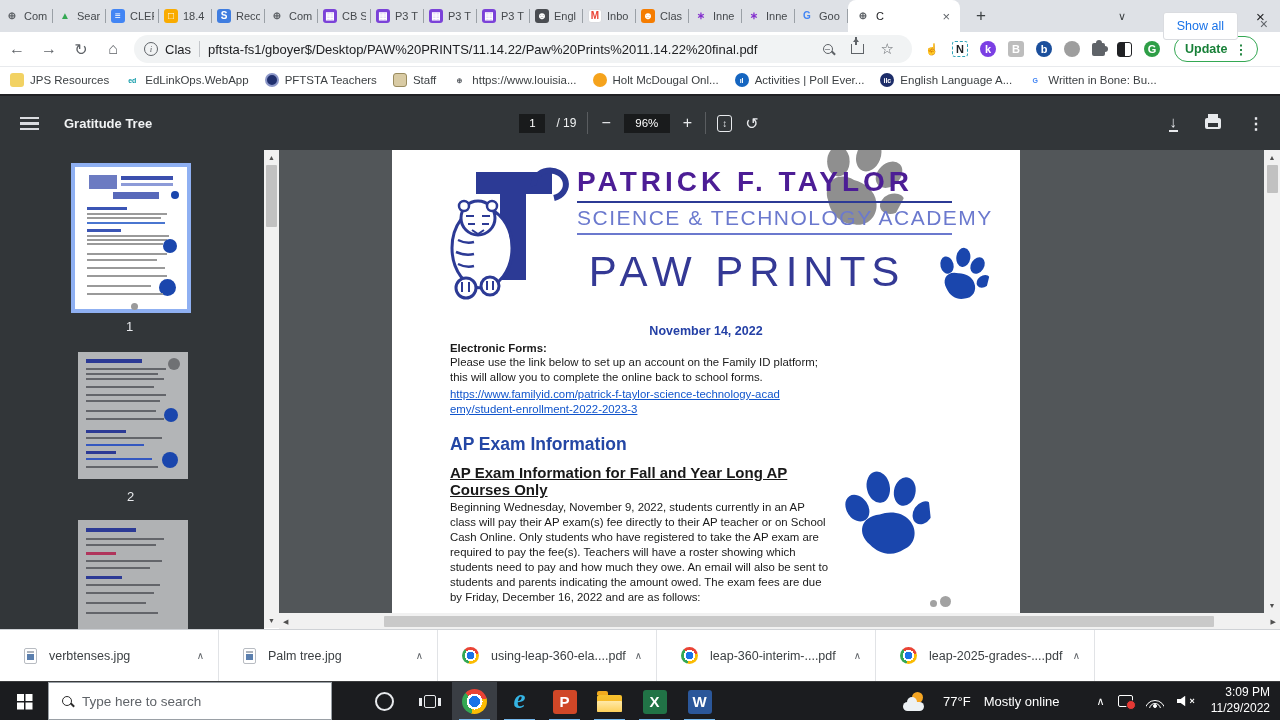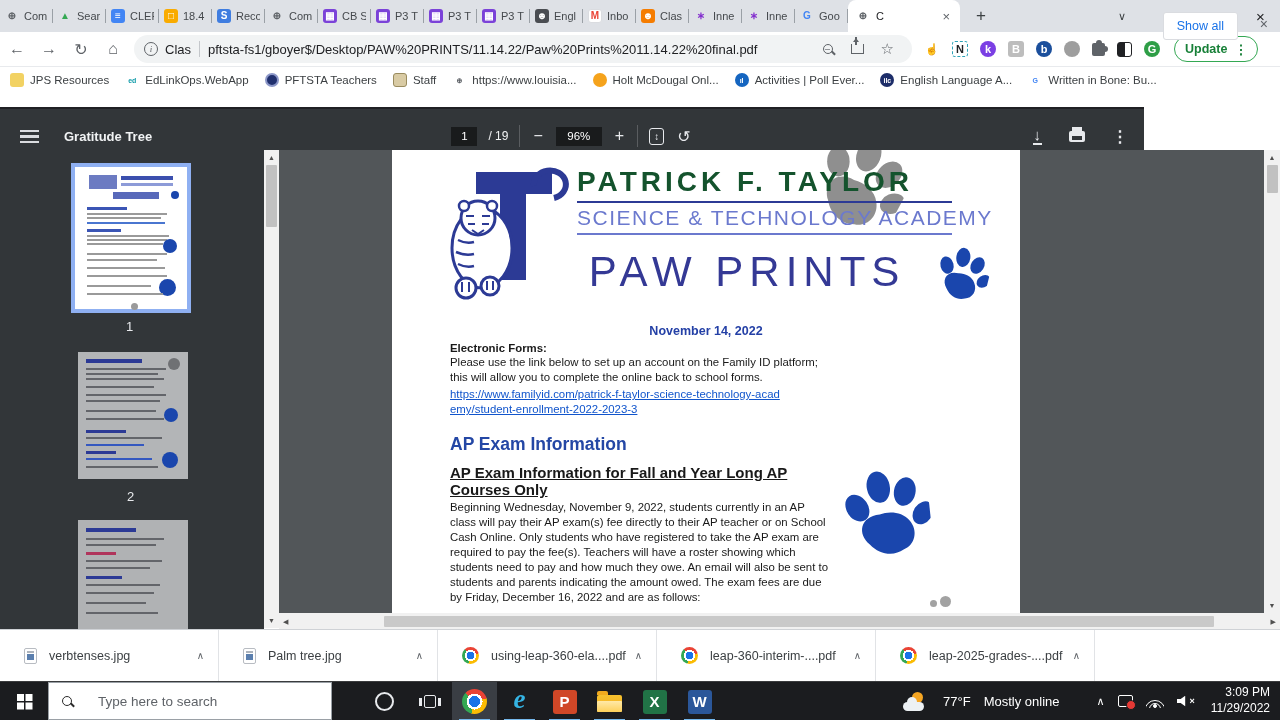--- a/index.html
+++ b/index.html
@@ -40,21 +40,21 @@
   .ic-puzzle::after{content:"";position:absolute;right:-3px;top:3.5px;width:6px;height:6px;border-radius:50%;background:#5f6368;}
   .ic-halfsq{width:15px;height:15px;border-radius:3px;border:1px solid #202124;background:linear-gradient(90deg,#202124 0 50%,#fff 50% 100%);}
   .updatebtn{margin-left:14px;height:26px;border:1px solid #34a853;border-radius:14px;display:flex;align-items:center;gap:7px;padding:0 10px;color:#188038;font-size:12.5px;font-weight:bold;background:#fff;}
   .updatebtn .dots{font-size:13px;color:#188038;}
   
   .bmbar{position:absolute;left:0;top:66px;width:1280px;height:28px;background:#fff;display:flex;align-items:center;padding-left:10px;box-shadow:0 1px 0 #e8eaed inset;}
   .bm{display:flex;align-items:center;margin-right:16px;}
   .bm .fav{width:14px;height:14px;font-size:7px;}
   .bm .lbl{font-size:11.5px;color:#3c4043;margin-left:6px;white-space:nowrap;}
   
-  .pdfbar{position:absolute;left:0;top:94px;width:1144px;height:56px;background:#323639;border-top:2px solid #202124;margin-top:13px;}
+  .pdfbar{position:absolute;left:0;top:94px;width:1280px;height:56px;background:#323639;border-top:2px solid #202124;}
   .ic-menu{position:absolute;left:20px;top:21px;width:19px;height:13px;border-top:2.5px solid #dadce0;border-bottom:2.5px solid #dadce0;}
   .ic-menu::after{content:"";position:absolute;left:0;top:3.2px;width:19px;height:2.5px;background:#dadce0;}
   .pdftitle{position:absolute;left:64px;top:20px;font-size:13px;font-weight:bold;color:#f1f3f4;}
   .pdfcenter{position:absolute;left:0;right:0;top:0;height:100%;display:flex;align-items:center;justify-content:center;gap:11px;color:#f1f3f4;font-size:12px;}
   .pgbox{width:26px;height:19px;background:#191b1c;color:#fff;display:flex;align-items:center;justify-content:center;font-size:11.5px;}
   .zoombox{width:46px;height:19px;background:#191b1c;color:#fff;display:flex;align-items:center;justify-content:center;font-size:11.5px;}
   .pdfsep{width:1px;height:22px;background:#5a5d60;}
   .pdfbtn{font-size:16px;color:#e8eaed;padding:0 2px;}
   .ic-fit{width:15px;height:17px;border:1.6px solid #e8eaed;border-radius:3px;display:flex;align-items:center;justify-content:center;font-size:10px;color:#e8eaed;}
   .pdfright{position:absolute;right:16px;top:0;height:100%;display:flex;align-items:center;gap:27px;}
@@ -76,21 +76,21 @@
   .sbarrow{font-size:7px;color:#505050;padding:4px 0;line-height:1;}
   .sbthumbv{width:11px;background:#c1c1c1;border-radius:1px;}
   .hscroll{position:absolute;left:279px;top:613px;width:1001px;height:16px;background:#f1f1f1;display:flex;align-items:center;}
   .hscroll .sbarrow{padding:0 4px;}
   .sbthumbh{height:11px;background:#c9c9c9;border-radius:1px;margin-left:92px;width:830px;}
   .hspacer{flex:1;}
   
   .page{position:absolute;left:113px;top:0;width:628px;height:463px;background:#fff;overflow:hidden;}
   .logo{position:absolute;left:50px;top:6px;}
   .schoolblock{position:absolute;left:185px;top:16px;width:375px;}
-  .school-name{font-size:28px;font-weight:bold;letter-spacing:4px;color:#14532d;border-bottom:2px solid #2c3a95;padding-bottom:3px;white-space:nowrap;}
+  .school-name{font-size:28px;font-weight:bold;letter-spacing:4px;color:#4c1d95;border-bottom:2px solid #2c3a95;padding-bottom:3px;white-space:nowrap;}
   .school-sub{font-size:21px;letter-spacing:1.5px;color:#6b79ce;border-bottom:2px solid #6b79ce;padding-bottom:3px;margin-top:3px;white-space:nowrap;}
   .pawprints-title{position:absolute;left:190px;top:98px;width:330px;text-align:center;font-size:42px;letter-spacing:6px;color:#343995;font-weight:500;}
   .newsdate{position:absolute;left:0;top:174px;width:100%;text-align:center;font-size:12.5px;font-weight:bold;color:#2440a6;}
   .docbody{position:absolute;left:58px;top:192px;width:378px;color:#191919;}
   .h2{font-size:17.5px;font-weight:bold;color:#2447a5;margin:0 0 5px 0;}
   .subbold{font-size:11.4px;font-weight:bold;margin:0 0 1px 0;}
   .para{font-size:11.4px;line-height:1.32;margin:0 0 2px 0;}
   .doclink{display:block;width:330px;font-size:11.4px;line-height:1.32;color:#1155cc;text-decoration:underline;word-break:break-all;margin:0;}
   .gap1{height:17px;}
   .subunder{font-size:15px;font-weight:bold;text-decoration:underline;margin:9px 0 2px 0;}
@@ -104,21 +104,21 @@
   .ic-imgfile{width:13px;height:16px;background:#fff;border:1px solid #b8bcc2;border-radius:2px;position:relative;flex:0 0 13px;}
   .ic-imgfile::before{content:"";position:absolute;left:2px;top:5px;width:7px;height:6px;background:#5b7fae;}
   .ic-imgfile::after{content:"";position:absolute;left:2px;top:2px;width:7px;height:2px;background:#aeb4bc;}
   .ic-chrome,.slot-chrome .tglyph{width:17px;height:17px;border-radius:50%;flex:0 0 17px;background:radial-gradient(circle,#1a73e8 0 4px,#fff 4px 5.7px,rgba(0,0,0,0) 5.7px),conic-gradient(from -45deg,#ea4335 0 120deg,#fbbc04 0 240deg,#34a853 0 360deg);}
   .showall{position:absolute;right:42px;top:12px;height:28px;border:1px solid #dadce0;border-radius:3px;background:#fff;color:#1a73e8;font-size:12.5px;display:flex;align-items:center;padding:0 13px;}
   .dlclose{position:absolute;right:12px;top:16px;font-size:14px;color:#5f6368;}
   
   .taskbar{position:absolute;left:0;top:681px;width:1280px;height:39px;background:#1b1c1f;border-top:1px solid #3a3b3d;color:#fff;}
   .start{position:absolute;left:0;top:0;width:48px;height:100%;display:flex;align-items:center;justify-content:center;}
   .win-logo{width:7px;height:7px;background:#fff;box-shadow:8.5px 0 #fff,0 8.5px #fff,8.5px 8.5px #fff;margin:-8px 8px 0 0;}
-  .tsearch{position:absolute;left:48px;top:0;width:284px;height:100%;background:#fff;border:1px solid #9aa0a6;display:flex;align-items:center;gap:26px;padding:0 13px;}
+  .tsearch{position:absolute;left:48px;top:0;width:284px;height:100%;background:#fff;border:1px solid #9aa0a6;display:flex;align-items:center;gap:10px;padding:0 13px;}
   .ic-magdark{width:10px;height:10px;border:1.8px solid #2b2b2b;border-radius:50%;position:relative;flex:0 0 10px;}
   .ic-magdark::after{content:"";position:absolute;width:5px;height:1.8px;background:#2b2b2b;right:-4px;bottom:-1px;transform:rotate(45deg);}
   .tsearch .ph{font-size:13.5px;color:#5f6368;}
   .apps{position:absolute;left:362px;top:0;height:100%;display:flex;}
   .tslot{width:45px;height:39px;display:flex;align-items:center;justify-content:center;position:relative;}
   .tslot.open::after{content:"";position:absolute;bottom:0;left:7px;right:7px;height:2px;background:#76b9ed;}
   .tslot.active{background:#3a3e44;}
   .tglyph{display:flex;align-items:center;justify-content:center;}
   .slot-cortana .tglyph{width:19px;height:19px;border:2px solid #e8eaed;border-radius:50%;}
   .slot-taskview .tglyph{width:12px;height:13px;border:1.8px solid #e8eaed;border-radius:2px;position:relative;}

